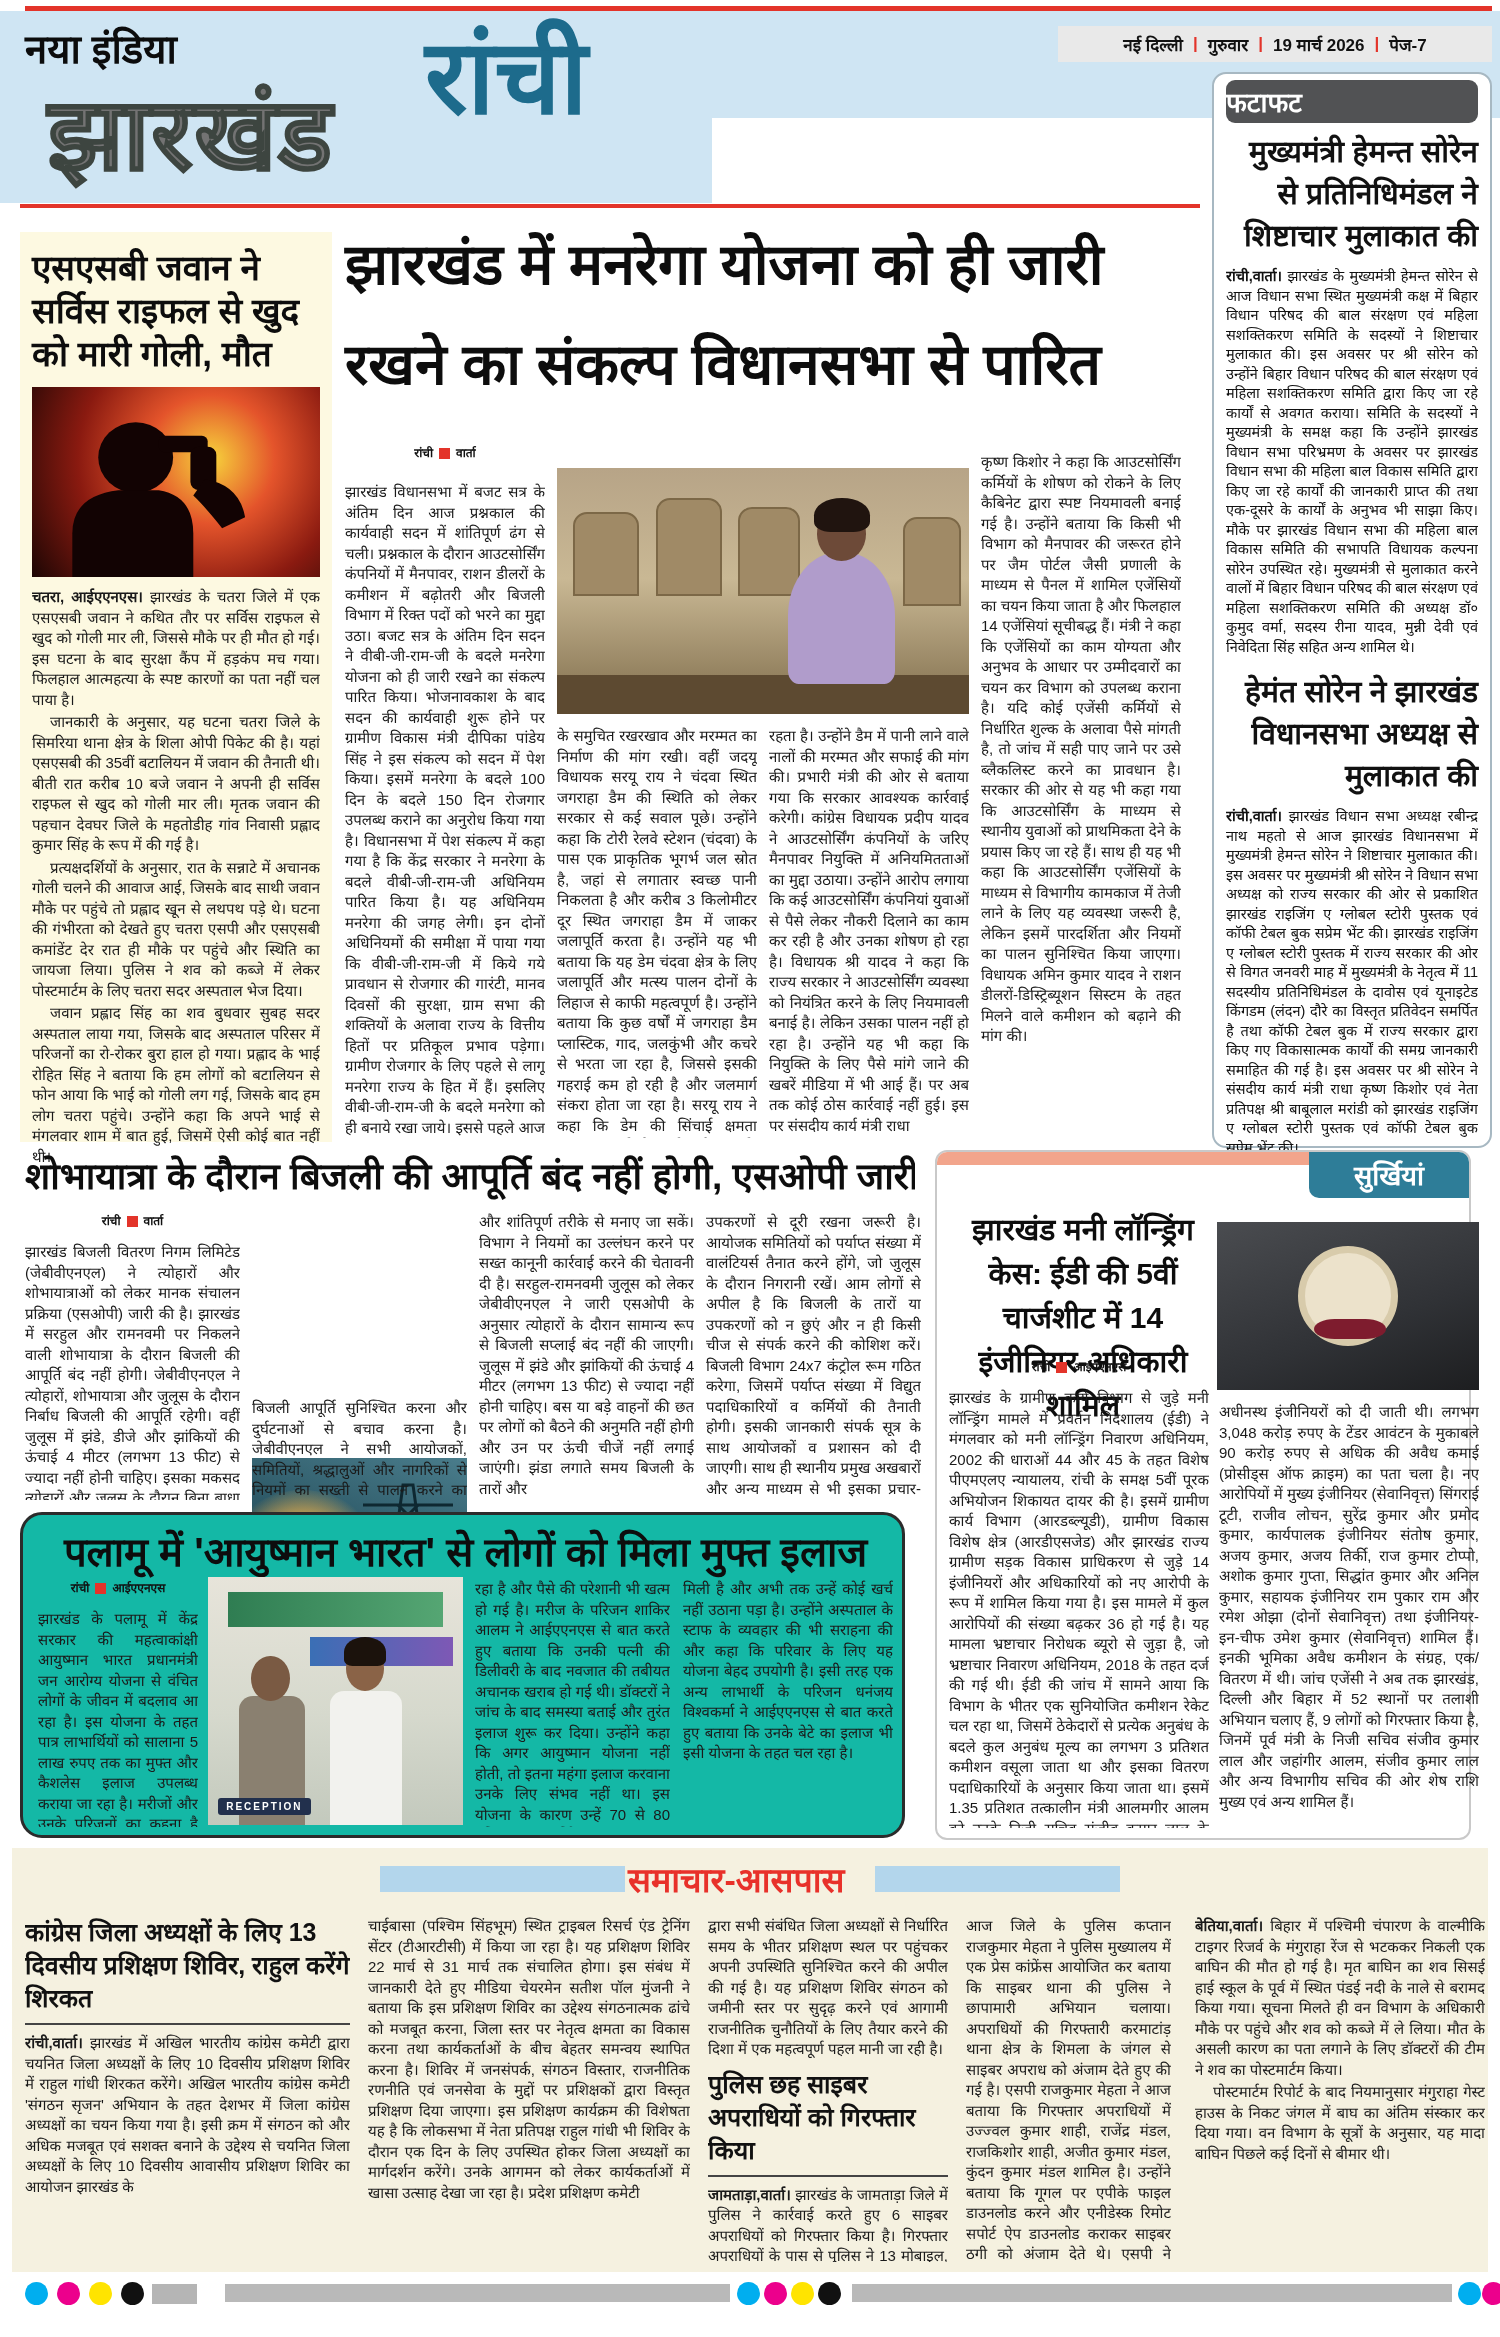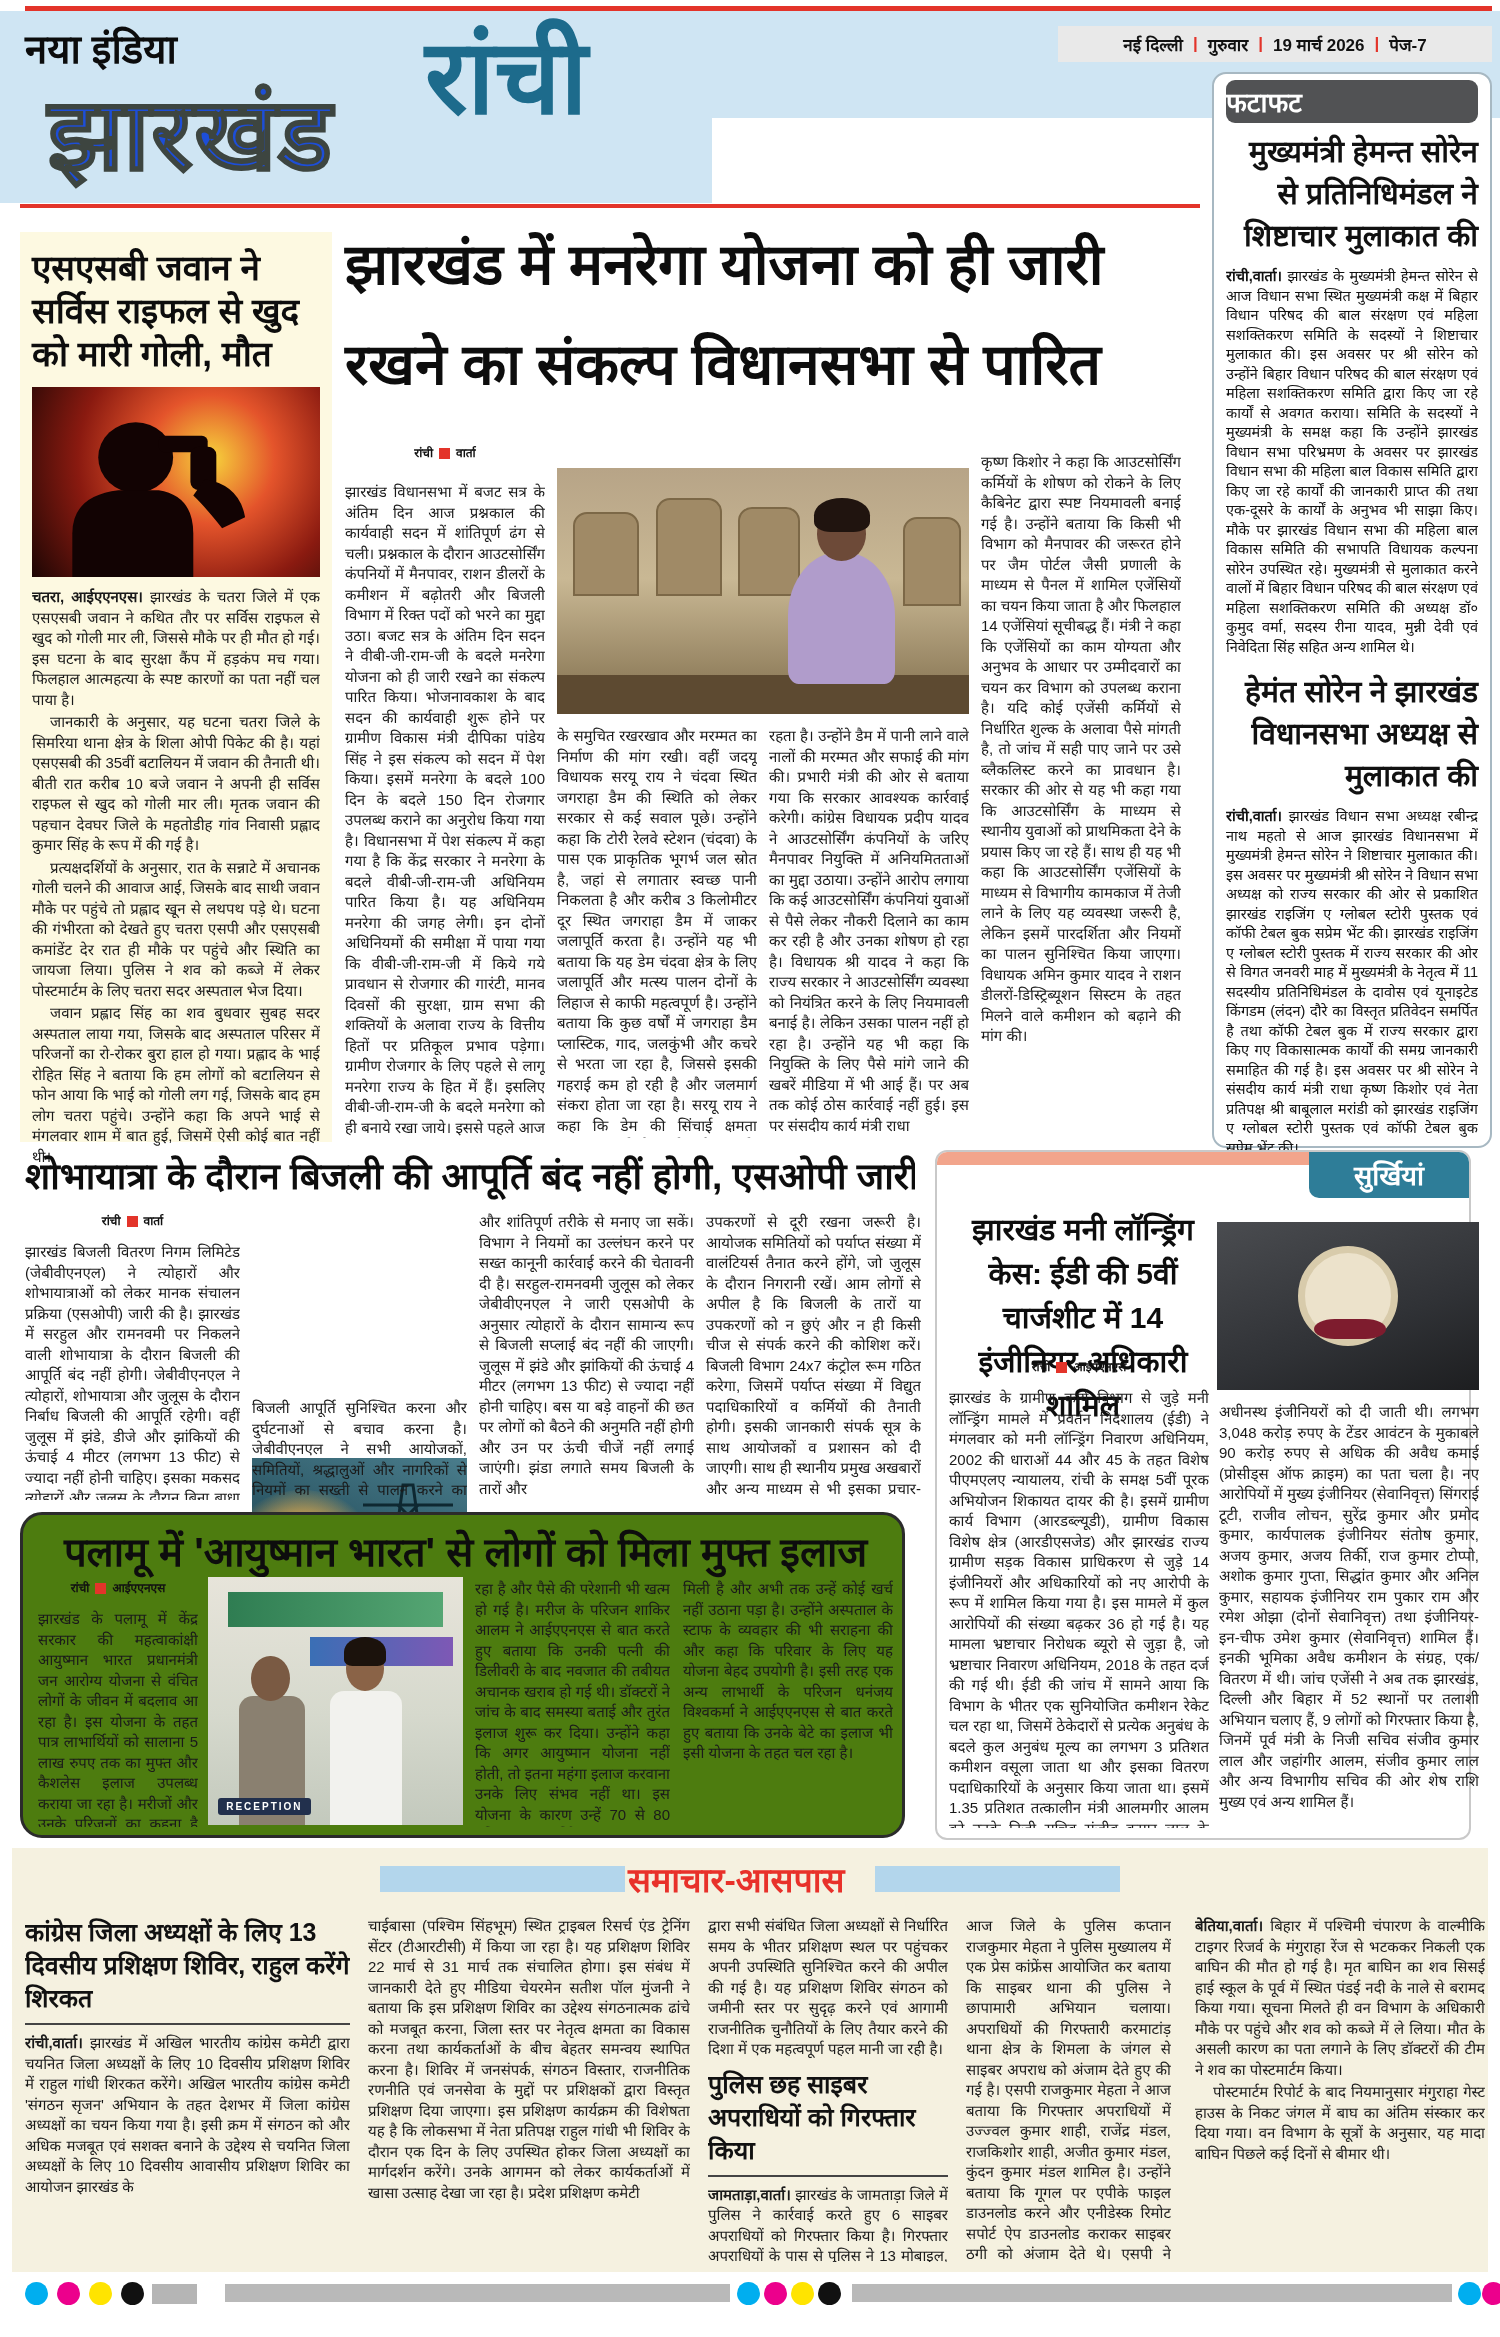--- a/index.html
+++ b/index.html
@@ -10,21 +10,21 @@
   .body-txt{font-size:15px;line-height:20.5px;text-align:justify;overflow:hidden;color:#1a1a1a;}
   .body-txt p{margin:0 0 2px 0;}
   .body-txt p + p{text-indent:18px;}
   .lead-bold{font-weight:bold;}
   .byline{font-weight:bold;font-size:12px;text-align:center;}
   .byline .sq{display:inline-block;width:11px;height:11px;background:#e3342a;margin:0 6px;vertical-align:middle;}
   .hl{font-weight:800;color:#0d0d0d;}
   
   .band{background:#cfe5f3;}
   .brand{font-size:40px;font-weight:800;color:#0c0c0c;}
-  .edition{font-size:100px;font-weight:800;color:#1d4ed8;-webkit-text-stroke:2.5px #3d4540;
+  .edition{font-size:100px;font-weight:800;color:#737373;-webkit-text-stroke:2.5px #3d4540;
            text-shadow:0 0 1px #3d4540;letter-spacing:2px;}
   .city{font-size:104px;font-weight:800;color:#1d6b8c;}
   .datestrip{background:#e9e9e9;font-size:17px;font-weight:bold;display:flex;align-items:center;justify-content:center;gap:10px;}
   .datestrip .bar{color:#e3342a;font-weight:800;}
   .redline{background:#e3342a;}
   
   .quickbox{border:2px solid #a7b8c2;border-radius:14px;background:#fff;padding:10px 12px;}
   .quick-pill{background:#515254;color:#fff;border-radius:9px;text-align:left;
               font-size:27px;font-weight:800;padding:3px 0;margin:-4px 0 8px 0;}
   .quick-h{font-size:30px;line-height:42px;font-weight:800;text-align:right;margin:6px 0 10px 0;}
@@ -50,21 +50,21 @@
   .person-shirt{position:absolute;border-radius:14px 14px 0 0;}
   .person-head{position:absolute;border-radius:50%;}
   .reception{position:absolute;background:#22304d;color:#fff;font-size:10px;font-weight:bold;
              letter-spacing:2px;padding:3px 8px;border-radius:3px;}
   
   .hibox{border:2px solid #c9c9c9;border-radius:12px;background:#fff;}
   .peach{background:#f2a58c;}
   .tealtab{background:#2e7d98;color:#fff;font-size:27px;font-weight:800;text-align:center;
            border-radius:0 10px 0 10px;padding:4px 0;}
   
-  .palamubox{border:3px solid #2b2b2b;border-radius:22px;background:#4d7c0f;}
+  .palamubox{border:3px solid #2b2b2b;border-radius:22px;background:#14b8a6;}
   
   .bottomband{background:#f5f1e0;}
   .news-title{color:#e8312a;font-size:34px;font-weight:800;}
   .bluebar{background:#b3d6ec;}
   .bh{font-size:25px;line-height:33px;font-weight:800;border-bottom:2px solid #444;padding-bottom:8px;margin-bottom:8px;}
   .dot{position:absolute;border-radius:50%;width:23px;height:23px;top:2282px;}
   .graybar{position:absolute;background:#b9b9b9;top:2284px;height:18px;}
   
   svg{display:block;}
 </style>

